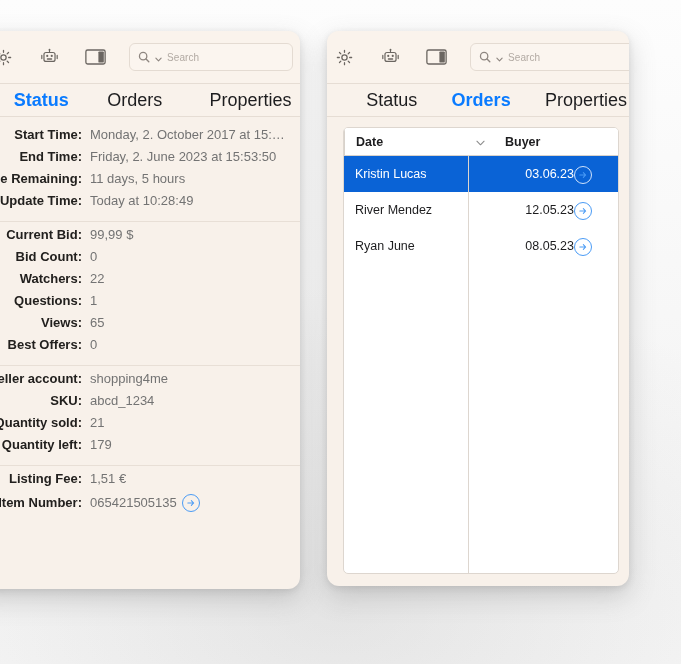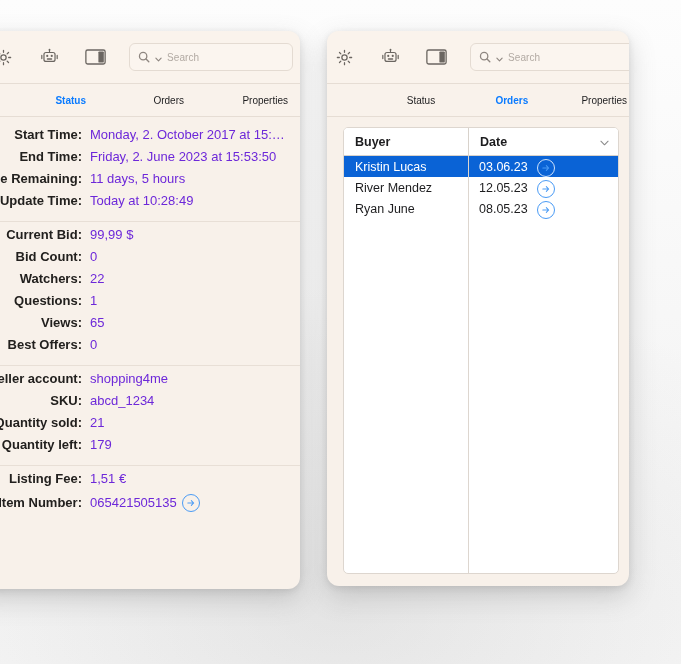--- a/index.html
+++ b/index.html
@@ -58,25 +58,26 @@
 
   
   .tabbar{
     height:32px;
     display:flex;align-items:center;
     border-top:1px solid #e6ddd4;
     border-bottom:1px solid #e6ddd4;
     background:#f9f2eb;
   }
   .tab{
-    font-size:10px;
+    font-size:18px;
     color:#1d1d1f;
     padding:0 2px;
-    text-align:right;
+    text-align:left;
     cursor:default;
+    margin-left:15px;
   }
   .tab.active{color:#0a7bff;font-weight:bold;}
 
   
   .detail-body{
     background:#f8f1ea;
     padding-top:5px;
   }
   .grp{ }
   .grp + .grp{border-top:1px solid #e8dfd6;}
@@ -90,21 +91,21 @@
   .dlabel{
     width:110px;
     text-align:right;
     font-weight:bold;
     color:#22201e;
     padding-right:8px;
     white-space:nowrap;
     overflow:hidden;
   }
   .dvalue{
-    color:#6d28d9;
+    color:#737373;
     white-space:nowrap;
     display:flex;align-items:center;gap:4px;
   }
 
   
   .arrow-badge{
     width:16px;height:16px;border-radius:50%;
     border:1.3px solid #4a9bf5;
     display:inline-flex;align-items:center;justify-content:center;
     flex:0 0 auto;
@@ -130,29 +131,29 @@
     font-size:12.5px;
     font-weight:bold;
     color:#1d1d1f;
   }
   .th{display:flex;align-items:center;height:100%;padding-left:11px;box-sizing:border-box;}
   .th-buyer{width:124px;}
   .th-date{flex:1;border-left:1px solid #d8d2cb;justify-content:space-between;padding-right:9px;}
   .chev{color:#8b8b8b;}
   .trow{
     display:flex;
-    height:21px;
+    height:36px;
     align-items:center;
     font-size:12.5px;
     color:#1d1d1f;
   }
   .trow.selected{background:#0a63d6;color:#ffffff;}
   .td{padding-left:11px;box-sizing:border-box;display:flex;align-items:center;height:100%;}
   .td-buyer{width:124px;}
-  .td-date{flex:1;justify-content:flex-start;padding-right:26px;gap:9px;}
+  .td-date{flex:1;justify-content:flex-end;padding-right:26px;}
   .trow.selected .arrow-badge{border-color:#cfe2fb;}
   .trow.selected .arrow-badge svg{stroke:#eaf2fd;}
   .col-split{
     position:absolute;left:124px;top:27px;bottom:0;width:1px;background:#ddd6cf;
   }
 </style>
 </head>
 <body>
 
 <div class="page-shade"></div>
@@ -348,29 +349,29 @@
 
   <div class="tabbar">
     <div style="width:28px;"></div>
     <div class="tab" style="width:84px;">Status</div>
     <div class="tab active" style="width:94px;">Orders</div>
     <div class="tab" style="width:100px;">Properties</div>
   </div>
 
   <div class="table-wrap">
     <div class="thead">
-      <div class="th th-buyer">Buyer</div>
       <div class="th th-date">
         <span>Date</span>
         <span class="chev">
           <svg width="9" height="6" viewBox="0 0 10 6" fill="none">
             <path d="M1 1l4 4 4-4" stroke="#8b8b8b" stroke-width="1.2" stroke-linecap="round" stroke-linejoin="round"></path>
           </svg>
         </span>
       </div>
+      <div class="th th-buyer">Buyer</div>
     </div>
     <div class="col-split"></div>
 
     <div class="trow selected">
       <div class="td td-buyer">Kristin Lucas</div>
       <div class="td td-date">
         <span>03.06.23</span>
         <span class="arrow-badge">
           <svg width="10" height="10" viewBox="0 0 12 12" fill="none">
             <path d="M2.2 6h7M6.4 3.2L9.2 6l-2.8 2.8" stroke="#4a9bf5" stroke-width="1.25" stroke-linecap="round" stroke-linejoin="round"></path>

